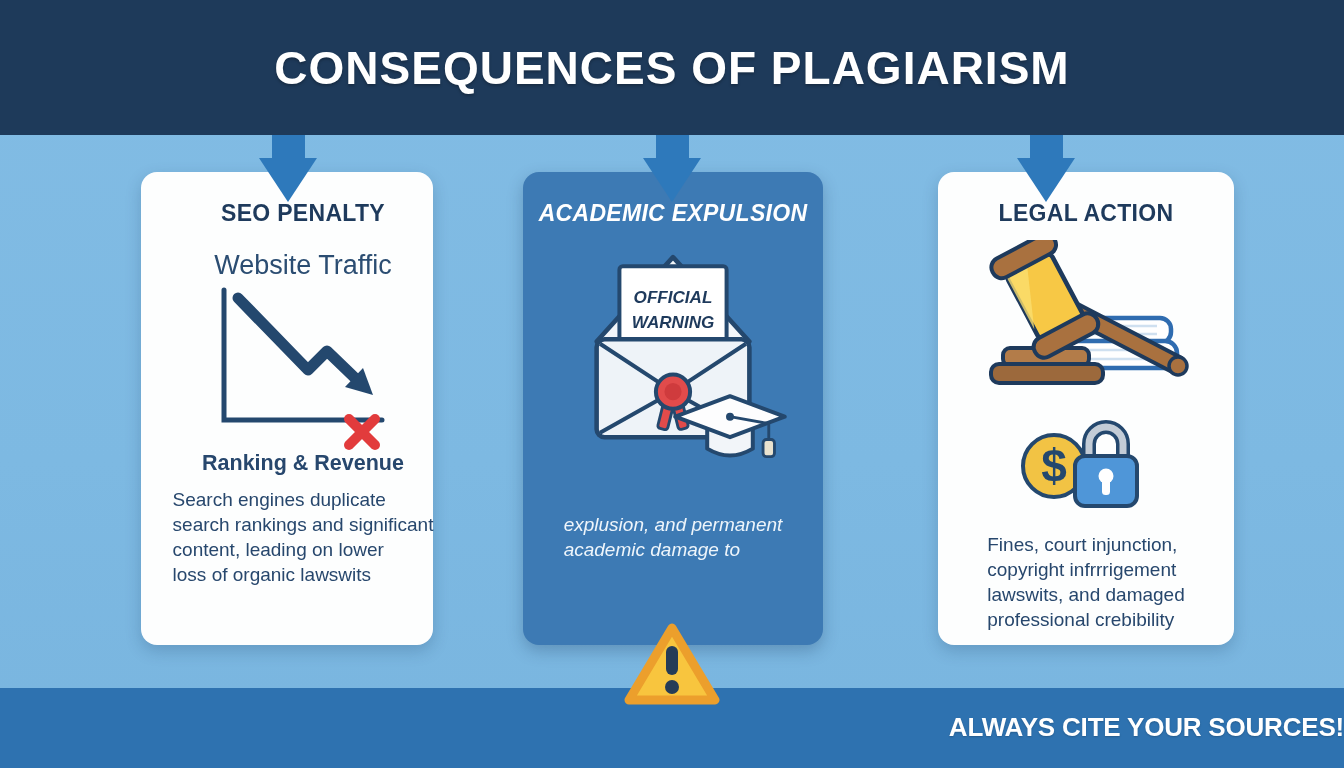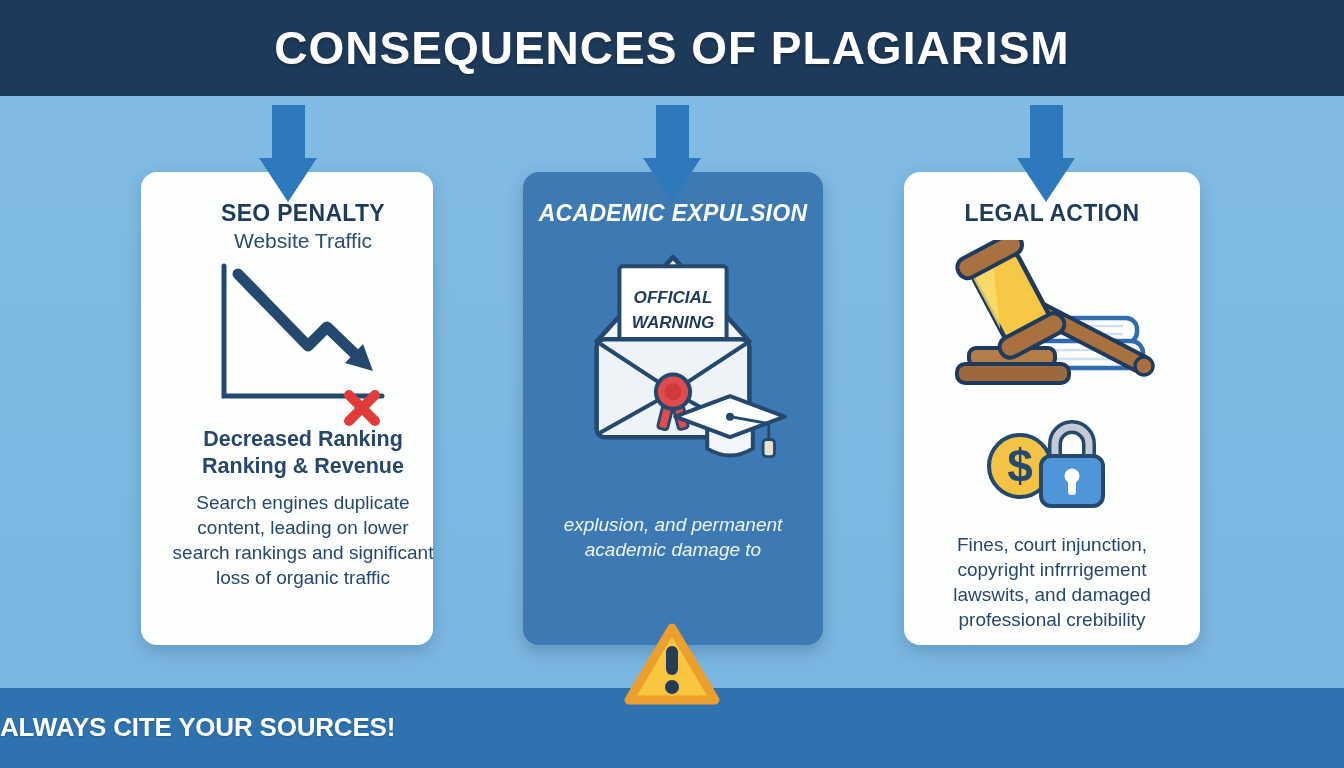--- a/index.html
+++ b/index.html
@@ -3,60 +3,60 @@
 <meta charset="utf-8">
 <style>
   html,body{margin:0;padding:0;background:#4d86b8;}
   .canvas{
     position:relative;width:1344px;height:768px;overflow:hidden;
     background:linear-gradient(180deg,#82bce4 0%,#7db9e2 60%,#79b5df 100%);
     font-family:"Liberation Sans", sans-serif;
   }
   
   .header{
-    position:absolute;top:0;left:0;width:100%;height:96px;
+    position:absolute;top:0;left:0;width:100%;height:135px;
     background:#1e3a5a;display:flex;align-items:center;justify-content:center;z-index:10;
   }
   .header h1{
     margin:0;color:#ffffff;font-size:46px;font-weight:700;letter-spacing:1px;
     text-shadow:0 2px 3px rgba(0,0,0,.25);
   }
   
   .arrow{position:absolute;top:105px;width:58px;display:flex;flex-direction:column;align-items:center;z-index:5;}
   .arrow .stem{width:33px;height:53px;background:#2e79bb;}
   .arrow .head{width:0;height:0;border-left:29px solid transparent;border-right:29px solid transparent;border-top:44px solid #2e79bb;}
   .arrow1{left:259px;} .arrow2{left:643px;} .arrow3{left:1017px;}
   
   .card{
     position:absolute;top:172px;height:473px;border-radius:16px;z-index:1;
     display:flex;flex-direction:column;align-items:center;box-sizing:border-box;padding-top:26px;
   }
   .card-white{background:#fdfefe;box-shadow:0 6px 16px rgba(25,55,90,.22);}
   .card-blue{background:#3d7ab4;box-shadow:0 6px 16px rgba(25,55,90,.28);}
   .card1{left:141px;width:292px;padding-left:32px;}
   .card2{left:523px;width:300px;font-style:italic;}
-  .card3{left:904px;width:296px;}
+  .card3{left:938px;width:296px;}
   .card-title{margin:0;font-size:23px;font-weight:700;line-height:30px;color:#1e3a5c;letter-spacing:.3px;}
   .card-blue .card-title{color:#ffffff;}
-  .chart-label{font-size:21px;line-height:26px;color:#2b4d72;}
+  .chart-label{margin-top:24px;font-size:27px;line-height:26px;color:#2b4d72;}
   .caption-line{font-size:21.5px;font-weight:700;line-height:27px;color:#27476d;}
   .body-text{margin-top:10px;}
-  .body-line{font-size:19px;line-height:25px;color:#27476d;white-space:nowrap;text-align:center;}
+  .body-line{font-size:19px;line-height:25px;color:#27476d;white-space:nowrap;}
   .card-blue .body-line{color:#eef5fb;}
   .card1 svg.chart{margin-top:6px;}
   .card2 svg.envelope{margin-top:20px;}
   .card2 .body-text{margin-top:36px;}
   .card3 svg.gavel{margin-top:12px;}
   .card3 svg.coinlock{margin-top:10px;}
   .card3 .body-text{margin-top:18px;}
   
   .footer-band{position:absolute;left:0;top:688px;width:100%;height:80px;background:#2e72b0;z-index:2;}
   .warning{position:absolute;left:624px;top:620px;z-index:6;}
   .footer-msg{
-    position:absolute;left:0;top:712px;width:100%;text-align:left;z-index:7;
+    position:absolute;left:0;top:712px;width:100%;text-align:right;z-index:7;
     color:#ffffff;font-size:26px;font-weight:700;letter-spacing:-.2px;
     text-shadow:0 1px 2px rgba(0,0,0,.2);
   }
 </style>
 </head>
 <body>
 
 <div class="canvas">
 
   <div class="header">
@@ -83,28 +83,27 @@
     <svg class="chart" width="186" height="166" viewBox="0 0 186 166">
       <path d="M14,6 V136 H172" fill="none" stroke="#24486e" stroke-width="5" stroke-linecap="round"></path>
       <path d="M28,14 L98,86 L117,67 L144,93" fill="none" stroke="#24486e" stroke-width="11" stroke-linecap="round" stroke-linejoin="round"></path>
       <polygon points="163,111 135,103 153,84" fill="#24486e"></polygon>
       <g stroke="#e23b3c" stroke-width="10" stroke-linecap="round">
         <line x1="139" y1="135" x2="165" y2="161"></line>
         <line x1="165" y1="135" x2="139" y2="161"></line>
       </g>
     </svg>
 
-    <div class="caption-line">Decreased Ranking</div>
     <div class="caption-line">Ranking &amp; Revenue</div>
 
     <div class="body-text">
       <div class="body-line">Search engines duplicate</div>
+      <div class="body-line">search rankings and significant</div>
       <div class="body-line">content, leading on lower</div>
-      <div class="body-line">search rankings and significant</div>
-      <div class="body-line">loss of organic traffic</div>
+      <div class="body-line">loss of organic lawswits</div>
     </div>
   </section>
 
   <section class="card card-blue card2">
     <h2 class="card-title">ACADEMIC EXPULSION</h2>
 
     <svg class="envelope" width="228" height="228" viewBox="0 0 200 200">
 
       <polygon points="33,82 100,8 167,82" fill="#f2f6fa" stroke="#24486e" stroke-width="4" stroke-linejoin="round"></polygon>
 

